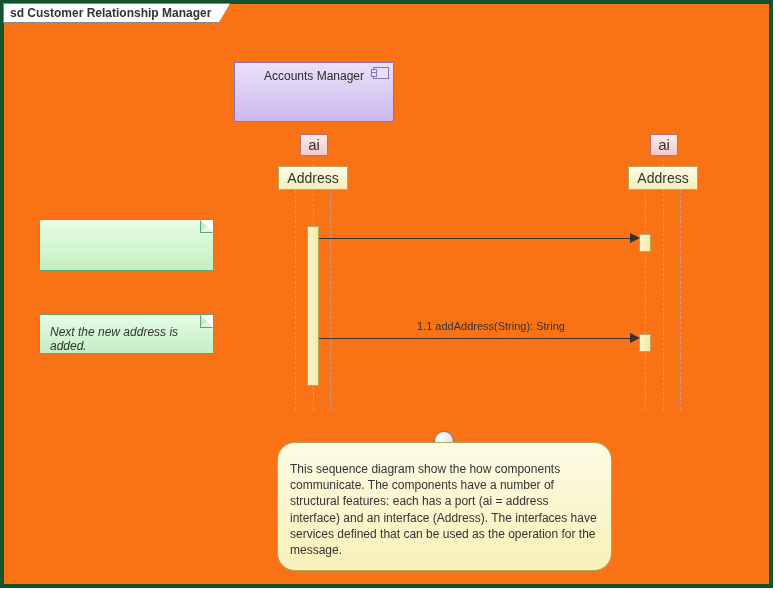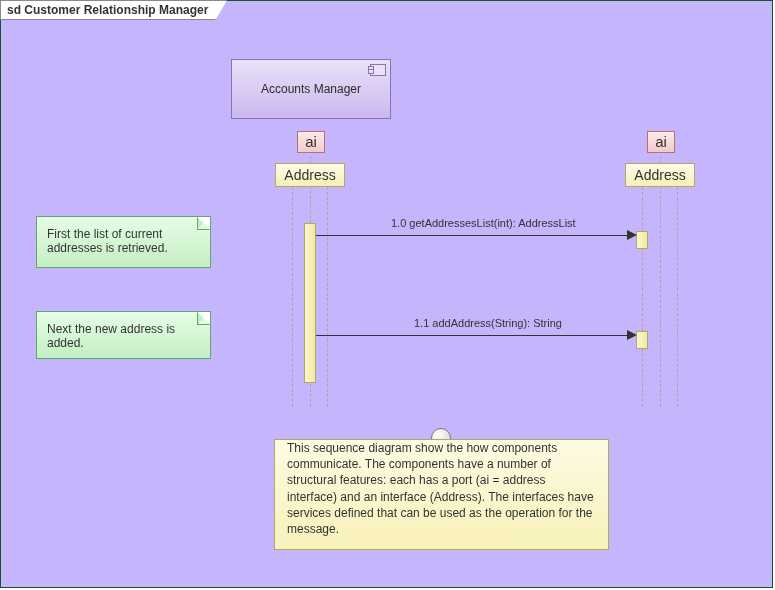--- a/index.html
+++ b/index.html
@@ -7,23 +7,23 @@
     padding: 0;
     font-family: "Segoe UI", Tahoma, sans-serif;
     font-size: 12px;
     color: #333;
     background: #fff;
   }
   .frame {
     position: relative;
     width: 773px;
     height: 588px;
-    border: 1px solid #14532d;
-    box-sizing: border-box;
-    background: #c4b5fd;
+    border: 4px solid #14532d;
+    box-sizing: border-box;
+    background: #f97316;
   }
   .frame-tab {
     position: absolute;
     top: -1px;
     left: -1px;
     background: #fff;
     border: 1px solid #888;
     border-top: 1px solid #888;
     border-left: 1px solid #888;
     padding: 2px 18px 2px 6px;
@@ -43,21 +43,21 @@
   .comp {
     position: absolute;
     width: 160px;
     height: 60px;
     border: 1px solid #8a72b5;
     background: linear-gradient(to bottom, #e9e1f8 0%, #cbb8ee 100%);
     box-sizing: border-box;
     text-align: center;
   }
   .comp .title {
-    padding-top: 22px;
+    padding-top: 6px;
     font-size: 12px;
     color: #2a2a2a;
   }
   .comp-icon {
     position: absolute;
     top: 4px;
     right: 4px;
     width: 14px;
     height: 10px;
     border: 1px solid #8a72b5;
@@ -159,23 +159,23 @@
     border-left: 1px solid #5fa66f;
     background: linear-gradient(135deg, #c3efc3 50%, transparent 50%);
     clip-path: polygon(0 0, 100% 100%, 0 100%);
   }
 
   
   .note-yellow {
     position: absolute;
     width: 335px;
     border: 1px solid #b3a862;
-    border-radius: 0;
+    border-radius: 18px;
     background: linear-gradient(to bottom, #fdfbe4 0%, #f8f1b9 100%);
-    padding: 0 12px 12px 12px;
+    padding: 18px 12px 12px 12px;
     box-sizing: border-box;
     font-size: 12px;
     line-height: 1.35;
   }
   .note-yellow-circle {
     position: absolute;
     width: 18px;
     height: 18px;
     border: 1px solid #777;
     border-radius: 50%;
@@ -205,33 +205,31 @@
 
   <div class="port" style="left:646px; top:130px;">ai</div>
   <div class="iface" style="left:624px; top:162px;">Address</div>
 
   <div class="activation" style="left:303px; top:222px; height:160px;"></div>
 
   <div class="activation" style="left:635px; top:230px; height:18px;"></div>
 
   <div class="activation" style="left:635px; top:330px; height:18px;"></div>
 
-  <div class="msg-label" style="left:390px; top:216px;">1.0 getAddressesList(int): AddressList</div>
   <div class="msg-line" style="left:315px; top:234px; width:314px;"></div>
   <div class="msg-arrowhead" style="left:626px; top:229px;"></div>
 
   <div class="msg-label" style="left:413px; top:316px;text-align:center;">1.1 addAddress(String): String</div>
   <div class="msg-line" style="left:315px; top:334px; width:314px;"></div>
   <div class="msg-arrowhead" style="left:626px; top:329px;"></div>
 
   <div class="note-green" style="left:35px; top:215px; height:52px;">
-    <span>First the list of current addresses is retrieved.</span>
     <div class="fold"></div><div class="fold-edge"></div>
   </div>
-  <div class="note-green" style="left:35px; top:310px; height:48px;">
+  <div class="note-green" style="left:35px; top:310px; height:40px;font-style:italic;">
     <span>Next the new address is added.</span>
     <div class="fold"></div><div class="fold-edge"></div>
   </div>
 
   <div class="note-yellow-circle" style="left:430px; top:427px;"></div>
   <div class="note-yellow" style="left:273px; top:438px;">
     <span>This sequence diagram show the how components communicate. The components have a number of structural features: each has a port (ai = address interface) and an interface (Address). The interfaces have services defined that can be used as the operation for the message.</span>
   </div>
 </div>
 

